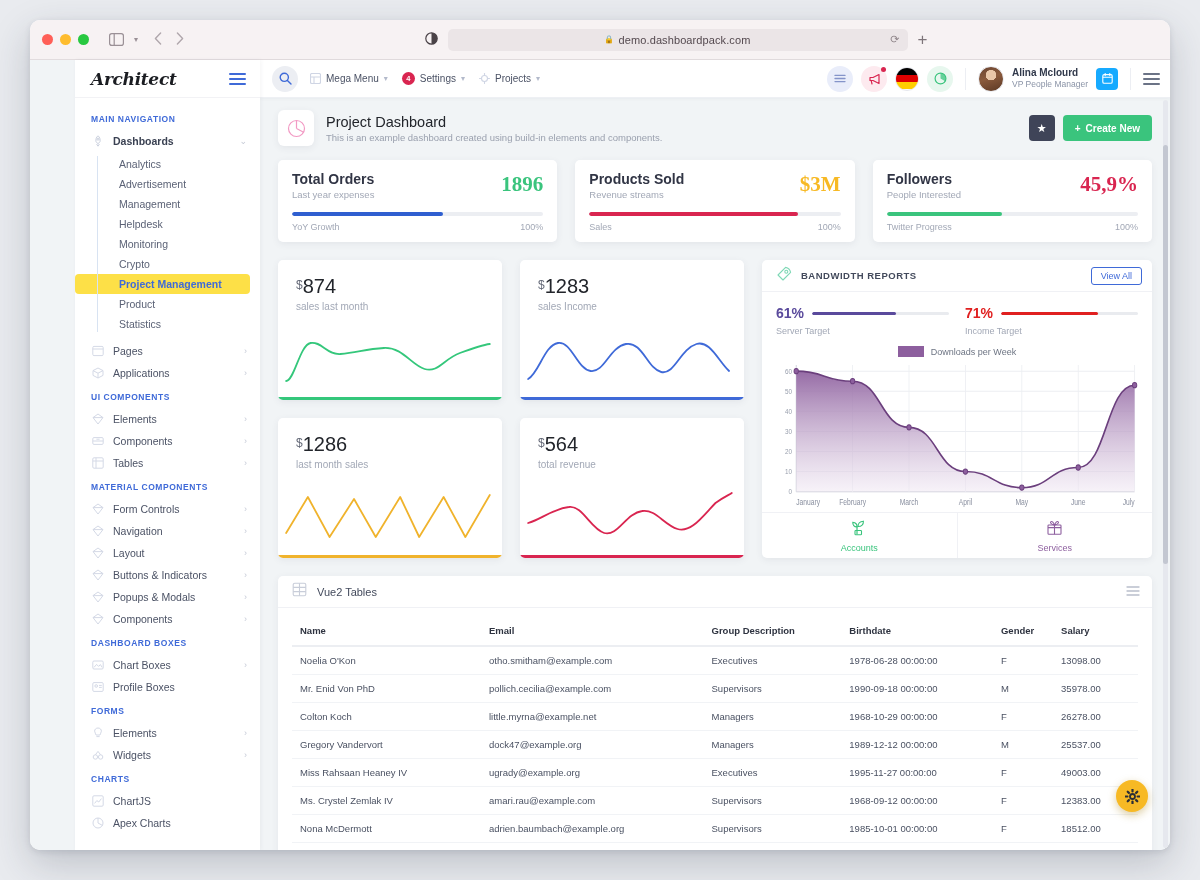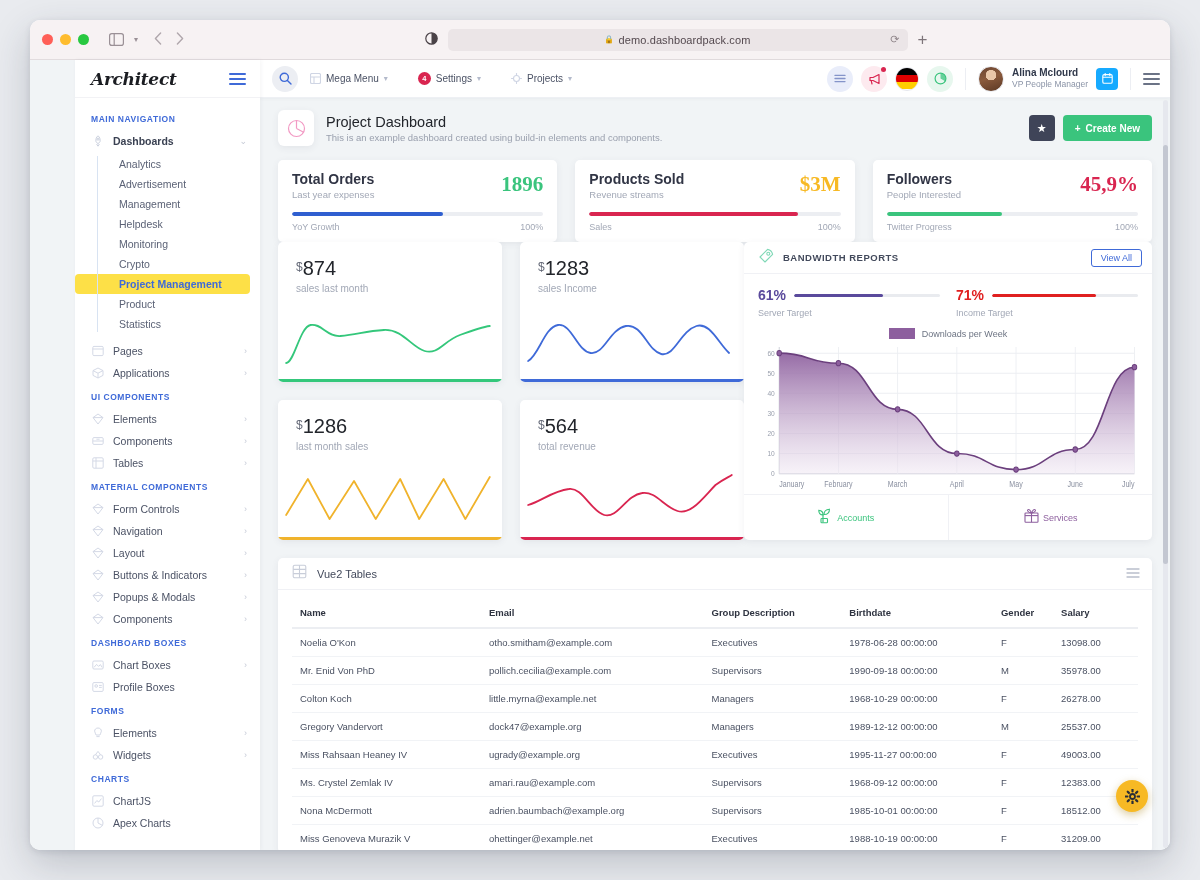--- a/index.html
+++ b/index.html
@@ -109,21 +109,21 @@
     display: flex; align-items: center;
     padding: 0 10px 0 12px;
     box-shadow: 0 1px 3px rgba(60,70,90,.05);
     z-index: 2;
   }
   .search-btn {
     width: 26px; height: 26px; border-radius: 50%;
     background: #eceef3; display: flex; align-items: center; justify-content: center;
     color: #3f6ad8; flex: 0 0 26px; cursor: pointer;
   }
-  .tb-menu { display: flex; align-items: center; gap: 30px; margin-left: 12px; }
+  .tb-menu { display: flex; align-items: center; gap: 14px; margin-left: 12px; }
   .tb-item { display: flex; align-items: center; gap: 5px; font-size: 10px; color: #4b5265; cursor: pointer; }
   .tb-item .tb-ic { color: #cfd5e4; display: flex; }
   .tb-item .caret { color: #b3bacb; font-size: 8px; }
   .badge-red {
     width: 13px; height: 13px; border-radius: 50%;
     background: #d92550; color: #fff; font-size: 7.5px; font-weight: 700;
     display: flex; align-items: center; justify-content: center;
   }
   .tb-right { margin-left: auto; display: flex; align-items: center; gap: 8px; }
   .circ {
@@ -192,21 +192,21 @@
   .sc-top { display: flex; align-items: flex-start; }
   .sc-title { font-size: 14px; font-weight: 700; color: #313545; }
   .sc-sub { font-size: 9.5px; color: #a2a8b6; margin-top: 2px; }
   .sc-value { margin-left: auto; font-size: 21px; font-weight: 700; line-height: 1; padding-top: 3px; font-family: Liberation Serif, serif; }
   .bar-track { height: 4px; border-radius: 3px; background: #eceef2; margin: 12px 0 6px 0; overflow: hidden; }
   .bar-fill { height: 100%; border-radius: 3px; }
   .sc-foot { display: flex; font-size: 9px; color: #a2a8b6; }
   .sc-foot .r { margin-left: auto; }
 
   
-  .mid-row { display: flex; }
+  .mid-row { display: flex; gap: 18px; margin-top: 18px; }
   .spark-col { width: 466px; flex: 0 0 466px; display: flex; flex-wrap: wrap; gap: 18px; align-content: flex-start; }
   .spark-card {
     width: 224px; height: 140px; background: #fff; border-radius: 5px;
     box-shadow: 0 2px 7px rgba(60,70,90,.08);
     display: flex; flex-direction: column; overflow: hidden;
   }
   .sp-val { font-size: 20px; color: #22252b; padding: 16px 0 0 18px; line-height: 1; font-weight: 400; }
   .sp-val small { font-size: 12px; color: #656a78; vertical-align: 4px; }
   .sp-lab { font-size: 10px; color: #a2a8b6; padding: 5px 0 0 18px; }
   .sp-chart { flex: 1; position: relative; }
@@ -234,21 +234,21 @@
   .t-lab { font-size: 9px; color: #a2a8b6; margin-top: 5px; }
   .legend { display: flex; align-items: center; justify-content: center; gap: 7px; margin: 10px 0 2px 0; }
   .legend .swatch { width: 26px; height: 11px; background: #8d5f9e; }
   .legend .l-txt { font-size: 9px; color: #6d7483; }
   .plot { flex: 1; position: relative; min-height: 0; }
   .plot svg { position: absolute; inset: 0; width: 100%; height: 100%; }
   .tick-txt { font-size: 7.5px; fill: #9aa0ae; font-family: "Liberation Sans", sans-serif; }
   .xlab-txt { font-size: 8px; fill: #8a90a0; font-family: "Liberation Sans", sans-serif; }
   .bw-foot { height: 46px; flex: 0 0 46px; display: flex; border-top: 1px solid #f0f1f5; }
   .bw-foot .f-cell {
-    flex: 1; display: flex; flex-direction: row; align-items: center; justify-content: center; gap: 3px; cursor: pointer;
+    flex: 1; display: flex; flex-direction: column; align-items: center; justify-content: center; gap: 3px; cursor: pointer;
   }
   .bw-foot .f-cell + .f-cell { border-left: 1px solid #f0f1f5; }
   .f-lab { font-size: 9px; }
   .f-accounts { color: #3ac47d; } .f-services { color: #8d5f9e; }
 
   
   .tbl-panel { margin-top: 18px; background: #fff; border-radius: 5px; box-shadow: 0 2px 7px rgba(60,70,90,.08); overflow: hidden; }
   .tbl-head { height: 32px; display: flex; align-items: center; padding: 0 12px 0 14px; border-bottom: 1px solid #f0f1f5; }
   .tbl-title { font-size: 11px; color: #434a5c; margin-left: 10px; }
   .tbl-wrap { padding: 8px 14px 0 14px; }

